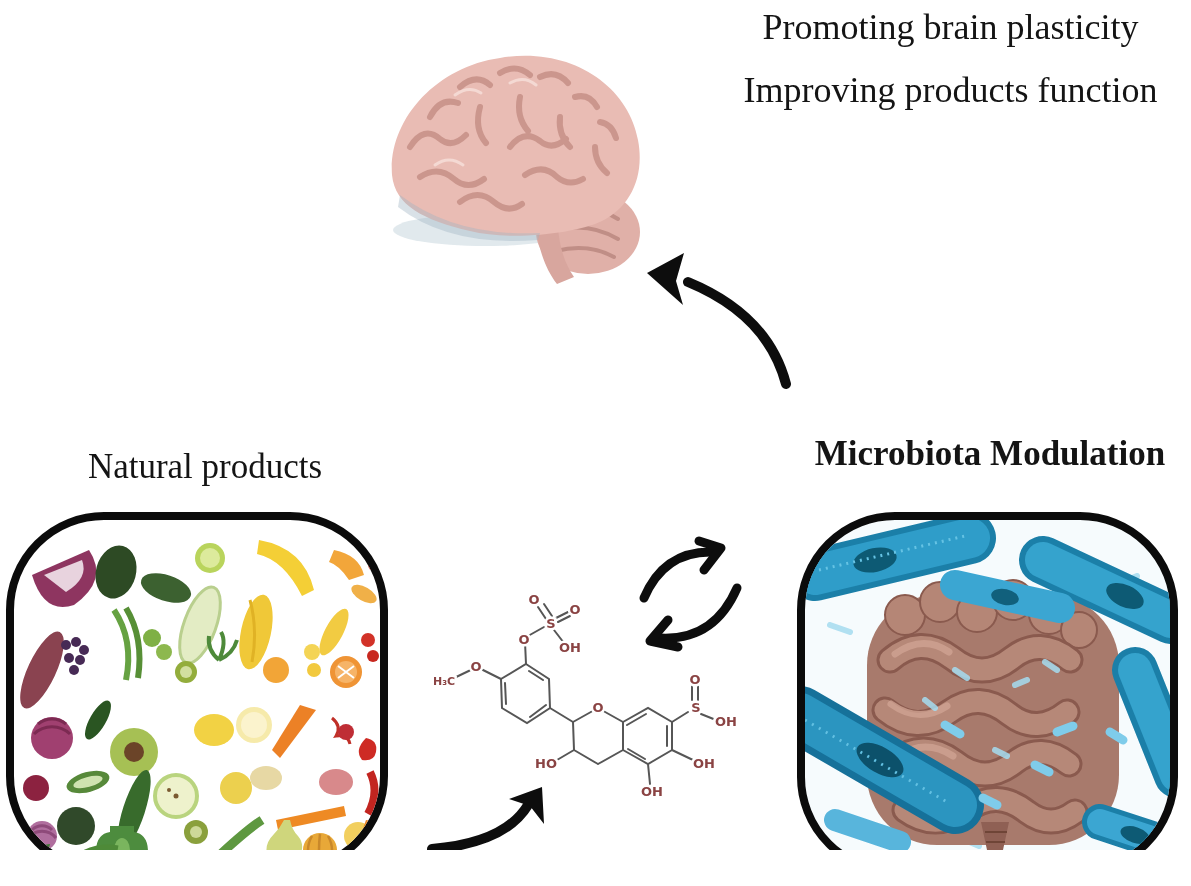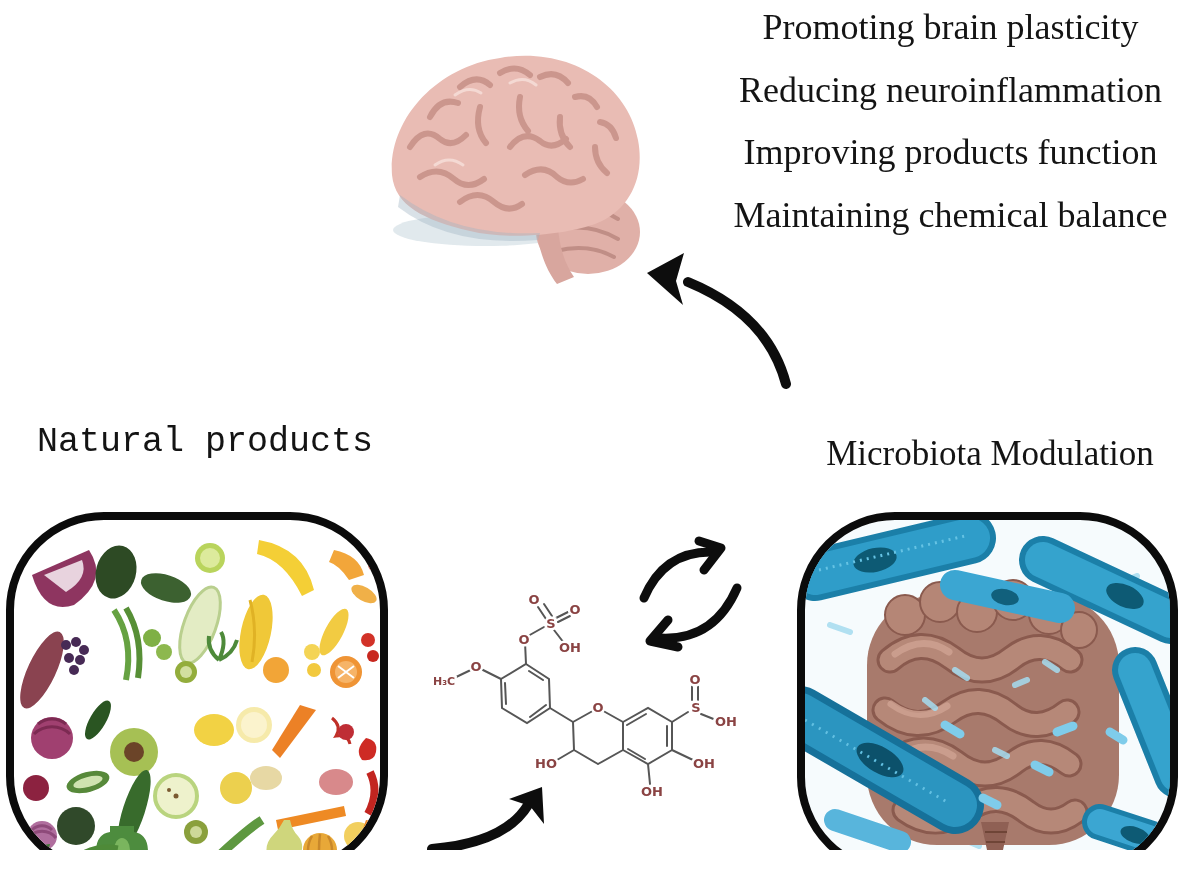--- a/index.html
+++ b/index.html
@@ -2,23 +2,23 @@
 <html><head>
 <meta charset="utf-8">
 <style>
   html,body{margin:0;padding:0;background:#ffffff;}
   #canvas{position:relative;width:1191px;height:850px;background:#ffffff;overflow:hidden;
           font-family:"Liberation Serif", serif;color:#141414;}
   .abs{position:absolute;}
   .benefits{left:710px;top:-4px;width:481px;text-align:center;font-size:36px;}
   .benefits .line{height:62.5px;line-height:62.5px;white-space:nowrap;}
   .heading{position:absolute;font-size:35px;text-align:center;white-space:nowrap;}
-  .h-natural{left:30px;top:422px;width:350px;font-family:Liberation Mono, monospace;}
+  .h-natural{left:30px;top:447px;width:350px;}
   .h-phyto{left:415px;top:466px;width:330px;}
-  .h-micro{left:795px;top:434px;width:390px;}
+  .h-micro{left:795px;top:434px;width:390px;font-weight:bold;}
   .photo-box{position:absolute;box-sizing:border-box;border:8px solid #0b0b0b;border-radius:98px;
              overflow:hidden;background:#ffffff;}
   .box-natural{left:6px;top:512px;width:382px;height:362px;}
   .box-micro{left:797px;top:512px;width:381px;height:363px;background:#f6fbfd;}
   .photo-box svg{display:block;width:100%;height:100%;}
   .mol-bond{stroke:#565656;stroke-width:2;fill:none;stroke-linecap:round;}
   .mol-atom{font-family:"DejaVu Sans",sans-serif;font-size:13px;font-weight:bold;fill:#8a4343;
             text-anchor:middle;stroke:#ffffff;stroke-width:5px;paint-order:stroke;}
   .mol-atom.small{font-size:11px;}
   .arrow-stroke{stroke:#0d0d0d;stroke-width:10;fill:none;stroke-linecap:round;}
@@ -61,23 +61,21 @@
       <path class="gyri" d="M235 122 q0 16 12 26"></path>
       <path class="gyri" d="M165 150 q18 -12 32 2 q12 10 26 2"></path>
       <path class="gyri-hi" d="M95 70 q14 -10 26 -2"></path>
       <path class="gyri-hi" d="M150 58 q14 -8 26 2"></path>
       <path class="gyri-hi" d="M75 140 q14 -10 28 0"></path>
     </g>
   </svg>
 
   <div class="abs benefits">
     <div class="line">Promoting brain plasticity</div>
-    <div class="line">Reducing neuroinflammation</div>
     <div class="line">Improving products function</div>
-    <div class="line">Maintaining chemical balance</div>
   </div>
 
   <div class="heading h-natural">Natural products</div>
   <div class="heading h-micro">Microbiota Modulation</div>
 
   <div class="photo-box box-natural">
     <svg viewBox="0 0 366 346">
       <path d="M18 55 L75 30 Q95 60 60 85 Q30 95 18 55 Z" fill="#8e3560"></path>
       <path d="M30 55 L68 40 Q75 58 52 72 Z" fill="#e8d3de"></path>
       <ellipse cx="102" cy="52" rx="20" ry="27" fill="#2d4a24" transform="rotate(15 102 52)"></ellipse>

